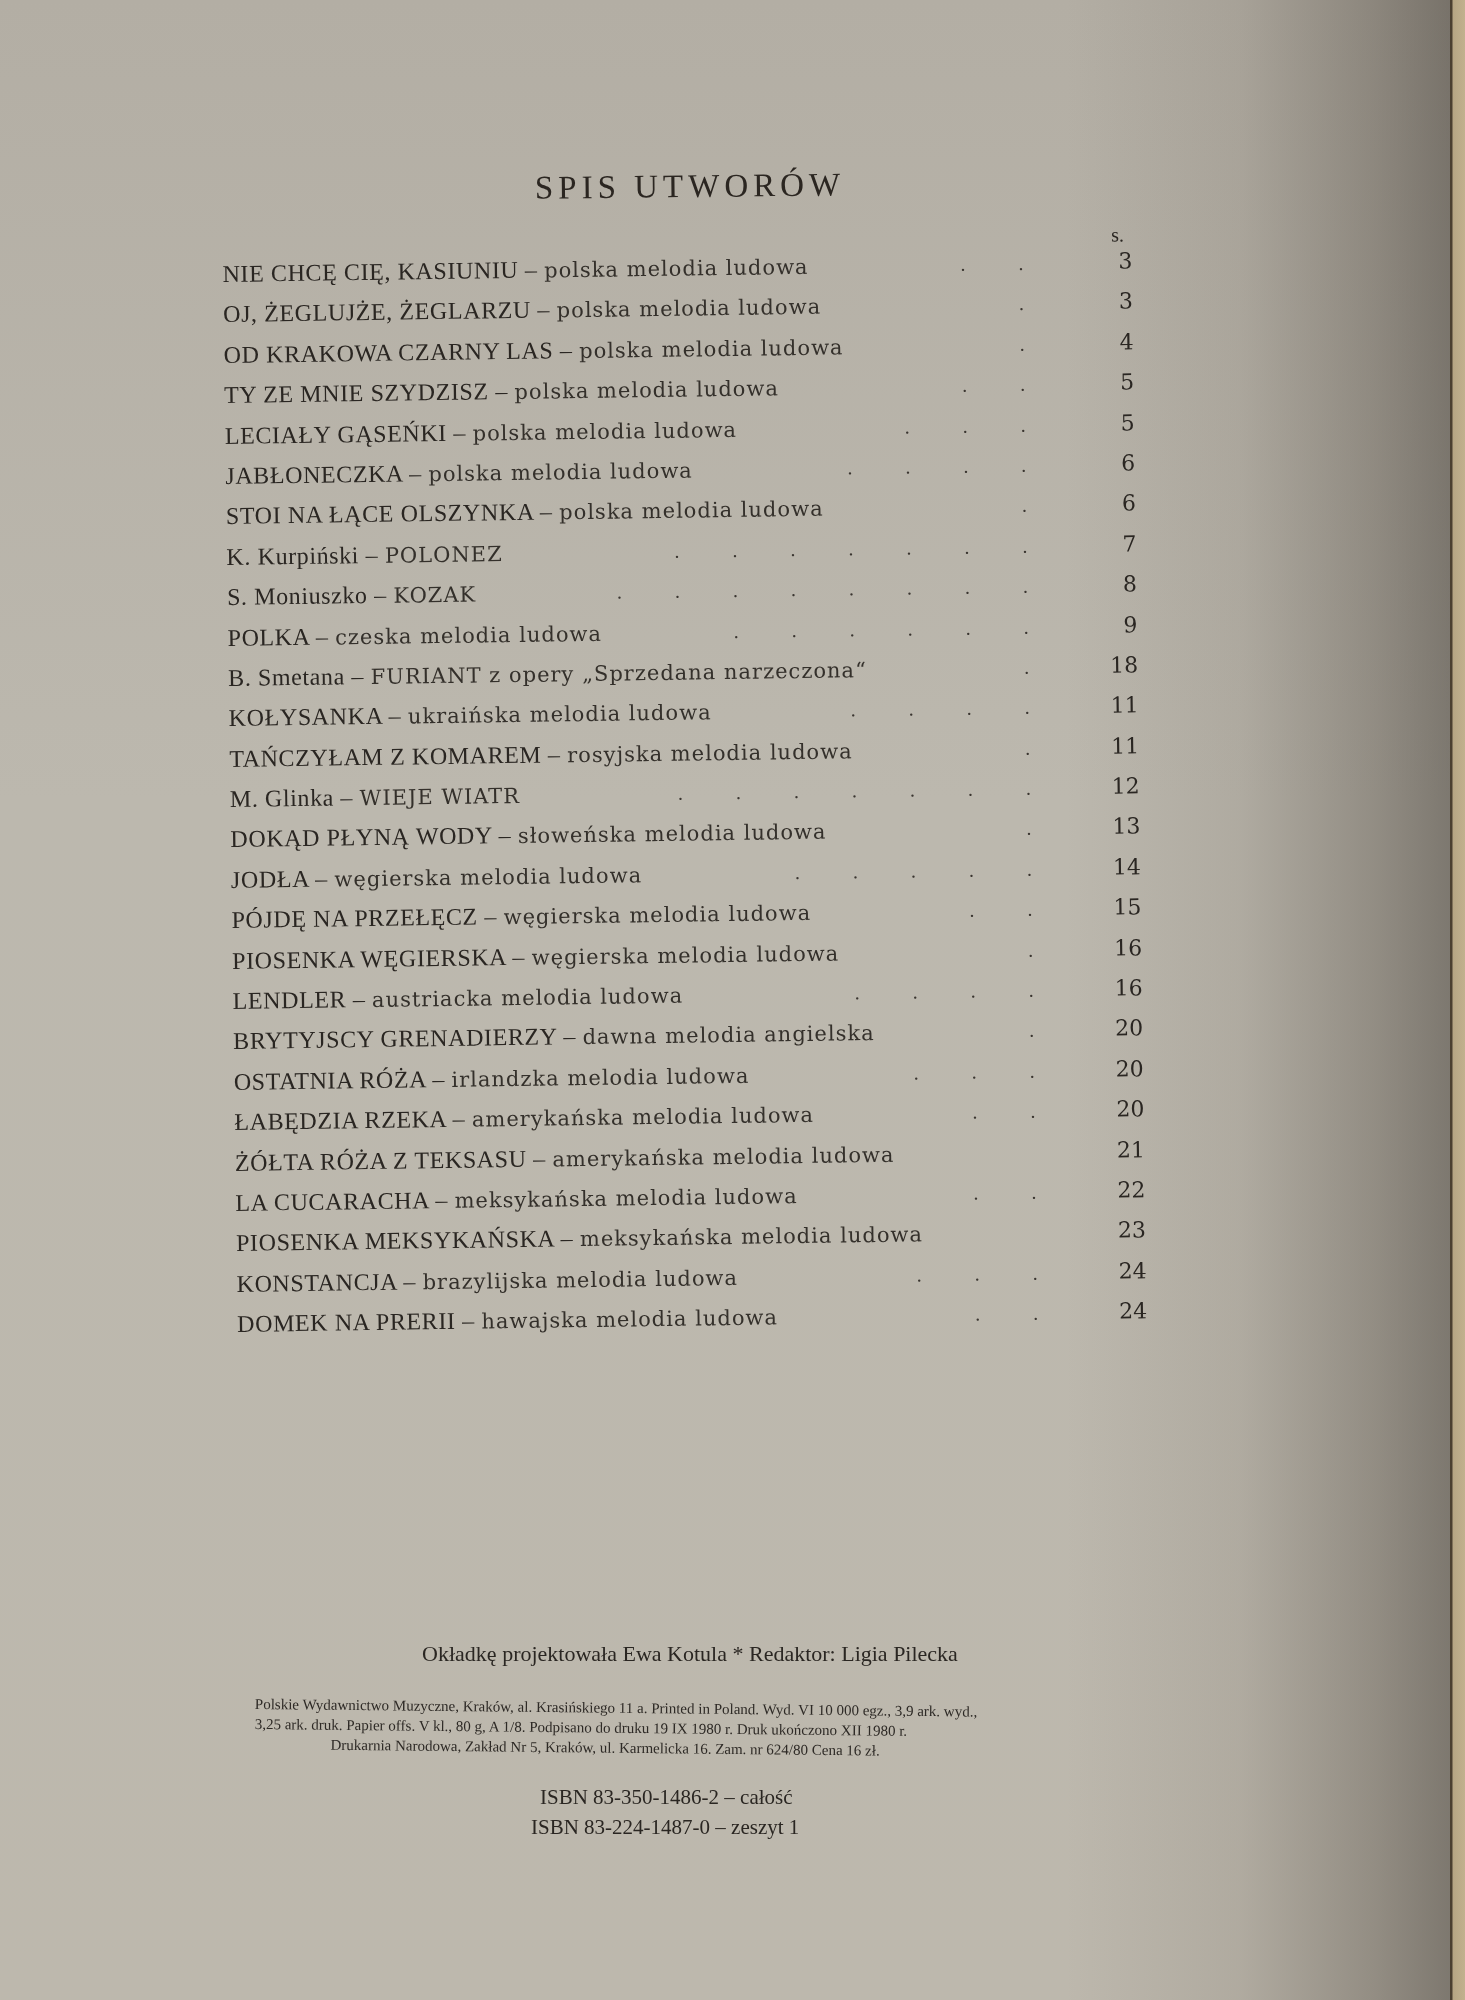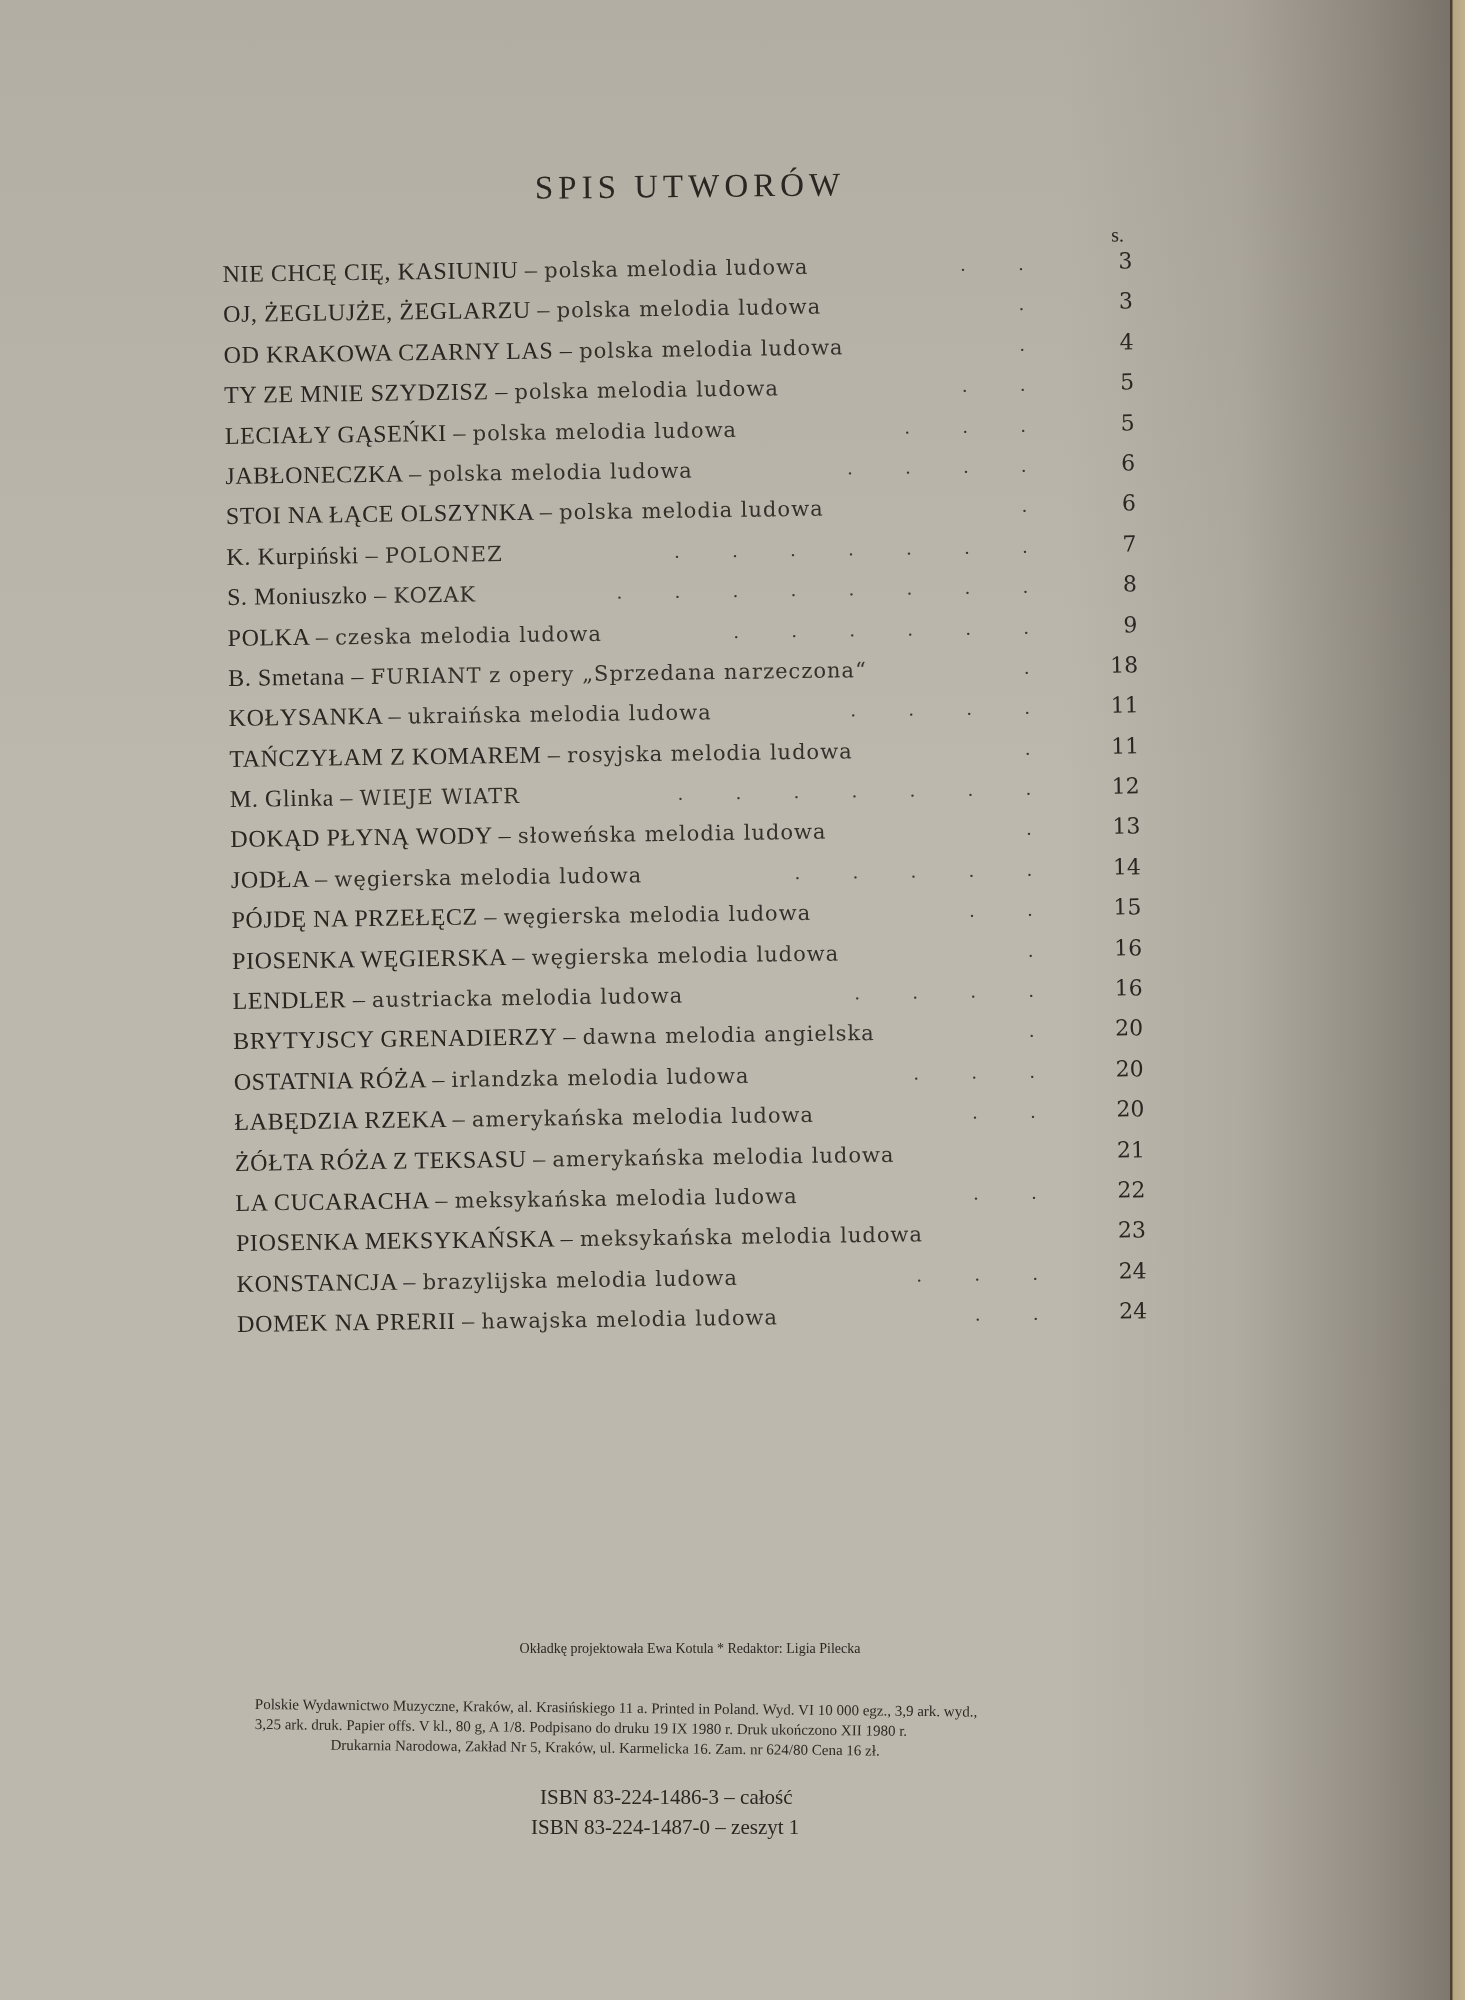--- a/index.html
+++ b/index.html
@@ -89,21 +89,21 @@
       width: 60px;
       text-align: right;
       font-family: "DejaVu Serif", "Liberation Serif", serif;
       font-size: 22px;
     }
     .credits {
       position: absolute;
       top: 1641px;
       left: 0; width: 1380px;
       text-align: center;
-      font-size: 14px;
+      font-size: 22px;
       color: #2a2622;
     }
     .imprint {
       position: absolute;
       left: 255px; top: 1694px;
       width: 880px;
       font-size: 15px;
       line-height: 20px;
       color: #2e2a26;
       transform: rotate(0.6deg);
@@ -272,18 +272,18 @@
 
   <div class="credits">Okładkę projektowała Ewa Kotula * Redaktor: Ligia Pilecka</div>
 
   <div class="imprint">
     <div class="line">Polskie Wydawnictwo Muzyczne, Kraków, al. Krasińskiego 11 a. Printed in Poland. Wyd. VI 10 000 egz., 3,9 ark. wyd.,</div>
     <div class="line">3,25 ark. druk. Papier offs. V kl., 80 g, A 1/8. Podpisano do druku 19 IX 1980 r. Druk ukończono XII 1980 r.</div>
     <div class="line indent">Drukarnia Narodowa, Zakład Nr 5, Kraków, ul. Karmelicka 16. Zam. nr 624/80  Cena 16 zł.</div>
   </div>
 
   <div class="isbn">
-    <div class="line">ISBN 83-224-1486-3 – całość</div>
+    <div class="line">ISBN 83-350-1486-2 – całość</div>
     <div class="line second">ISBN 83-224-1487-0 – zeszyt 1</div>
   </div>
 </div>
 
 <div class="page-edge"></div>
 
 </body></html>

